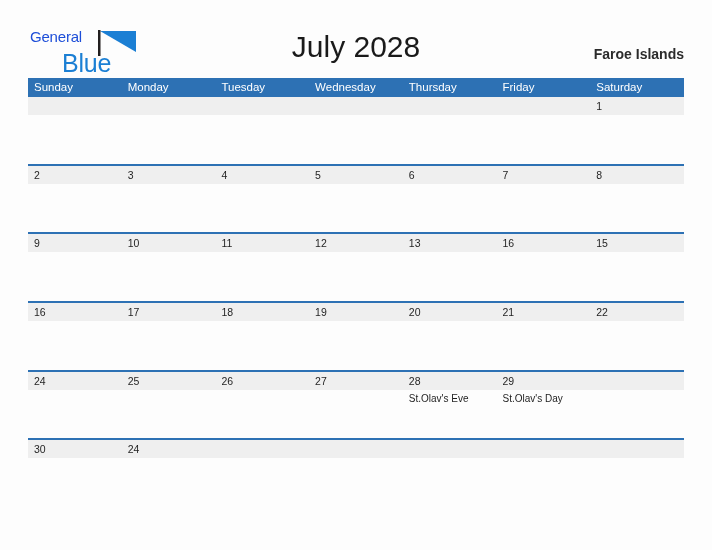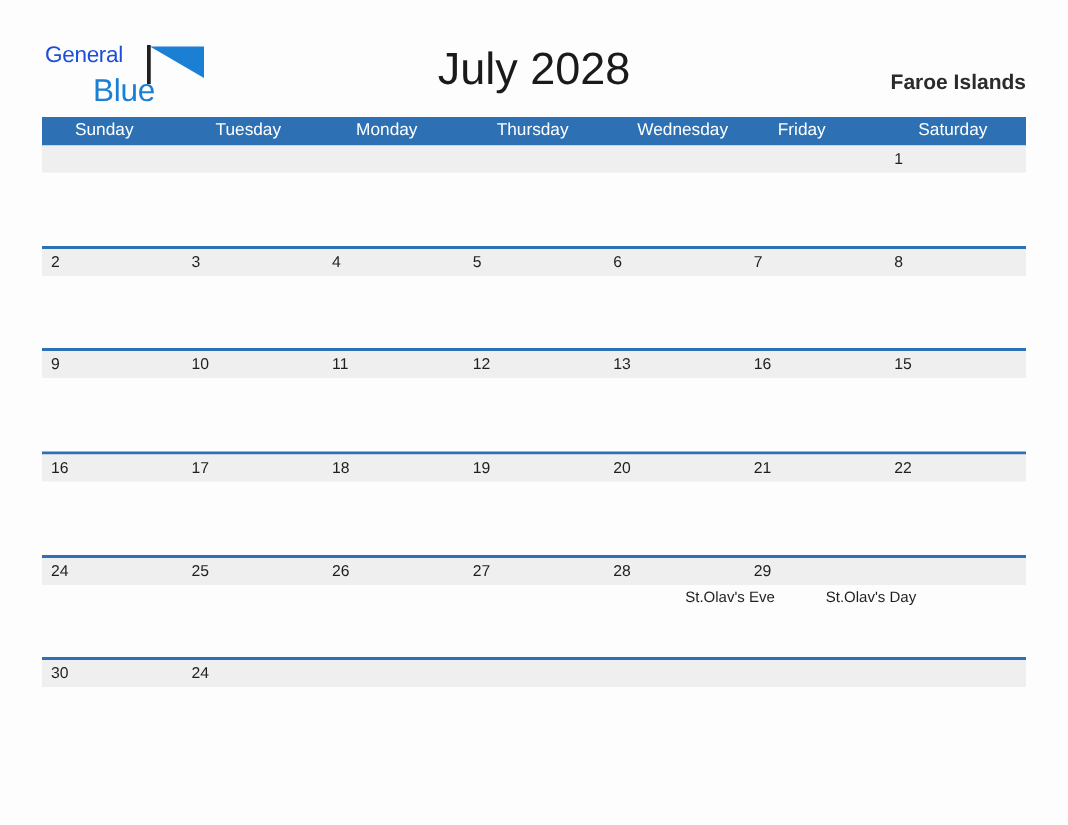--- a/index.html
+++ b/index.html
@@ -45,21 +45,21 @@
     top: 0;
     font-size: 15px;
     letter-spacing: -0.2px;
     color: #1d4ed8;
     font-family: "Liberation Sans", sans-serif;
   }
   .logo-blue {
     position: absolute;
     left: 32px;
     top: 21px;
-    font-size: 21px;
+    font-size: 25px;
     letter-spacing: -0.2px;
     color: #1b7fd4;
     font-family: "Liberation Sans", sans-serif;
   }
   .logo-flag {
     position: absolute;
     left: 68px;
     top: 2px;
     width: 40px;
     height: 26px;
@@ -102,21 +102,21 @@
     width: 656px;
     height: 19px;
     background: #2d71b4;
   }
   .dow-cell {
     width: 93.71px;
     flex: 0 0 93.71px;
     color: #ffffff;
     font-size: 11.5px;
     line-height: 19px;
-    padding-left: 22px;
+    padding-left: 6px;
     box-sizing: border-box;
     font-family: "Liberation Sans", sans-serif;
     white-space: nowrap;
     overflow: hidden;
   }
 
   .week-row {
     position: relative;
     display: flex;
     width: 656px;
@@ -154,21 +154,20 @@
   .day-event {
     position: relative;
     z-index: 2;
     display: block;
     font-size: 10px;
     line-height: 13px;
     color: #1f1f1f;
     padding-top: 2px;
     font-family: "Liberation Sans", sans-serif;
     white-space: nowrap;
-    margin-left: 48px;
   }
   .day-cell.empty .day-num { color: transparent; }
 </style>
 </head>
 <body>
 
 <div id="page">
 
   <div class="top-bar">
 
@@ -183,24 +182,24 @@
 
     <div class="title">July 2028</div>
 
     <div class="country">Faroe Islands</div>
   </div>
 
   <div class="calendar">
 
     <div class="dow-row">
       <div class="dow-cell">Sunday</div>
+      <div class="dow-cell">Monday</div>
       <div class="dow-cell">Tuesday</div>
-      <div class="dow-cell">Monday</div>
+      <div class="dow-cell">Wednesday</div>
       <div class="dow-cell">Thursday</div>
-      <div class="dow-cell">Wednesday</div>
       <div class="dow-cell">Friday</div>
       <div class="dow-cell">Saturday</div>
     </div>
 
     <div class="week-row first">
       <div class="band"></div>
       <div class="day-cell empty">
           <span class="day-num"></span>
           <span class="day-event"></span>
         </div>

